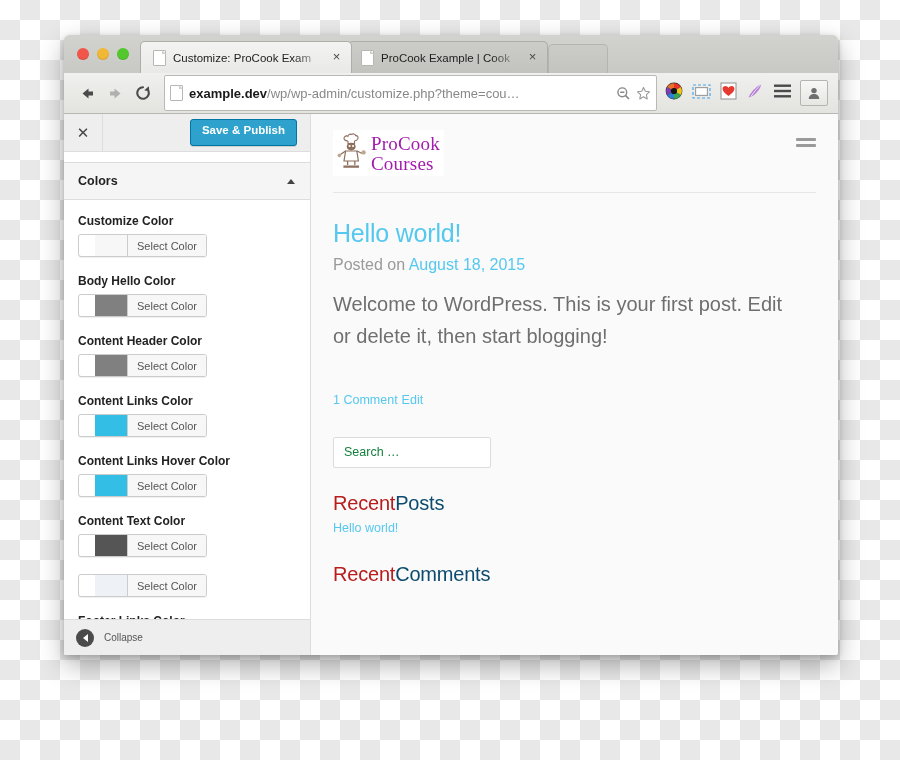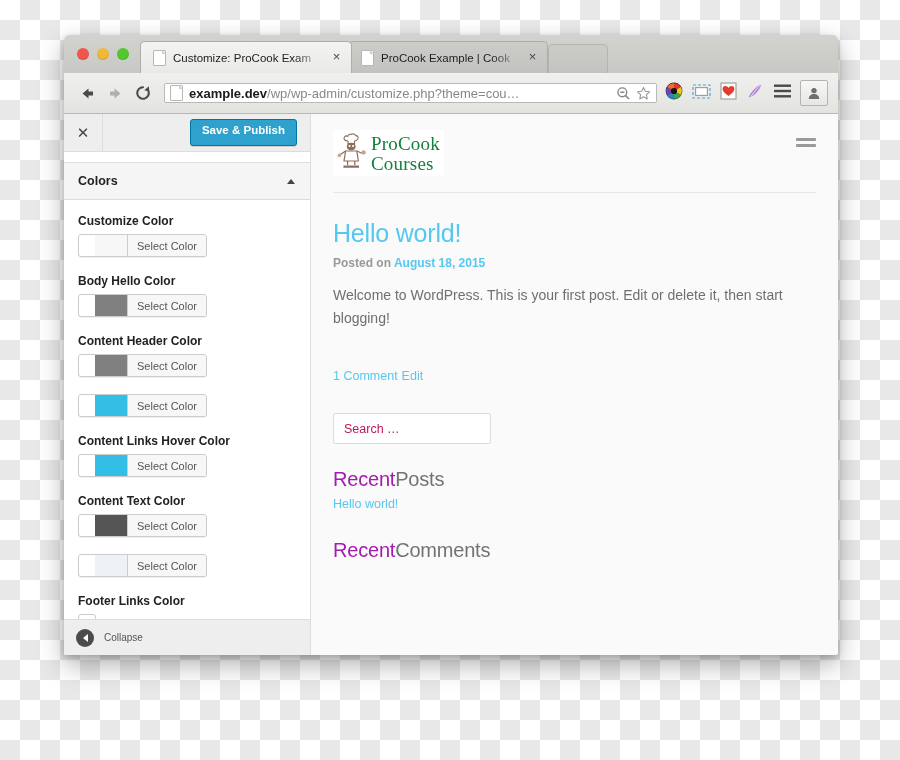--- a/index.html
+++ b/index.html
@@ -141,21 +141,21 @@
     width: 26px; height: 26px;
     display:flex; align-items:center; justify-content:center;
     margin-right: 2px;
     color: #4b4b4b;
   }
   .nav-btn.disabled { color: #b0b0ae; }
   .nav-btn svg { display:block; }
 
   .omnibox {
     flex: 1 1 auto;
-    height: 20px;
+    height: 36px;
     background: #fff;
     border: 1px solid #b9b9b6;
     border-radius: 2px;
     display: flex;
     align-items: center;
     padding: 0 5px;
     margin: 0 8px 0 6px;
     box-sizing: border-box;
     overflow: hidden;
   }
@@ -316,21 +316,21 @@
   }
   .logo-box {
     background: #fff;
     padding: 2px 4px;
     display: flex;
     align-items: center;
   }
   .logo-word { line-height: 1; }
   .logo-word .l1, .logo-word .l2 {
     font-family: "Liberation Serif", serif;
-    color: #15803d;
+    color: #a21caf;
     letter-spacing: .2px;
     display: block;
   }
   .logo-word .l1 { font-size: 19px; }
   .logo-word .l2 { font-size: 19px; margin-top: 1px; }
   .menu-bars { padding-top: 8px; }
   .menu-bars span {
     display:block;
     width: 20px; height: 3px;
     background: #9a9a9a;
@@ -342,54 +342,54 @@
     border-bottom: 1px solid #e6e6e6;
   }
   .post { padding: 26px 22px 0 22px; }
   .post-title {
     font-size: 25px;
     color: #55c8ef;
     font-weight: normal;
     margin: 0 0 8px 0;
     letter-spacing: -.2px;
   }
-  .post-meta { font-size: 12px; color: #9a9a9a; margin-bottom: 14px; font-weight: bold; }
+  .post-meta { font-size: 16px; color: #9a9a9a; margin-bottom: 14px; }
   .post-meta a { color: #55c8ef; text-decoration: none; }
   .post-body {
-    font-size: 14px;
+    font-size: 20px;
     color: #6f6f6f;
     line-height: 1.62;
     max-width: 470px;
     margin: 0;
   }
   .post-links { margin-top: 40px; font-size: 12.5px; }
   .post-links a { color: #55c8ef; text-decoration: none; margin-right: 4px; }
   .search-wrap { padding: 30px 22px 0 22px; }
   .search-box {
     width: 158px;
     height: 31px;
     border: 1px solid #dcdcdc;
     background: #fff;
     border-radius: 2px;
     padding: 0 10px;
     font-size: 12.5px;
-    color: #be185d;
+    color: #15803d;
     display: flex;
     align-items: center;
     box-sizing: border-box;
   }
   .widget { padding: 24px 22px 0 22px; }
   .widget-title {
     font-size: 20px;
     font-weight: normal;
     margin: 0 0 6px 0;
     letter-spacing: -.2px;
   }
-  .widget-title .a { color: #a21caf; }
-  .widget-title .b { color: #737373; }
+  .widget-title .a { color: #b91c1c; }
+  .widget-title .b { color: #0c4a6e; }
   .widget-list { list-style: none; margin: 0; padding: 0; }
   .widget-list li { font-size: 12.5px; margin-bottom: 4px; }
   .widget-list a { color: #55c8ef; text-decoration: none; }
 </style>
 </head>
 <body>
 
 <div class="browser-window">
 
   <div class="tab-strip">
@@ -533,20 +533,21 @@
 
           <div class="control">
             <div class="control-label">Content Header Color</div>
             <div class="color-picker">
               <div class="swatch" style="background:#808080"></div>
               <div class="pick-label">Select Color</div>
             </div>
           </div>
 
           <div class="control">
+            <div class="control-label">Content Links Color</div>
             <div class="color-picker">
               <div class="swatch" style="background:#32bee5"></div>
               <div class="pick-label">Select Color</div>
             </div>
           </div>
 
           <div class="control">
             <div class="control-label">Content Links Hover Color</div>
             <div class="color-picker">
               <div class="swatch" style="background:#32bee5"></div>

